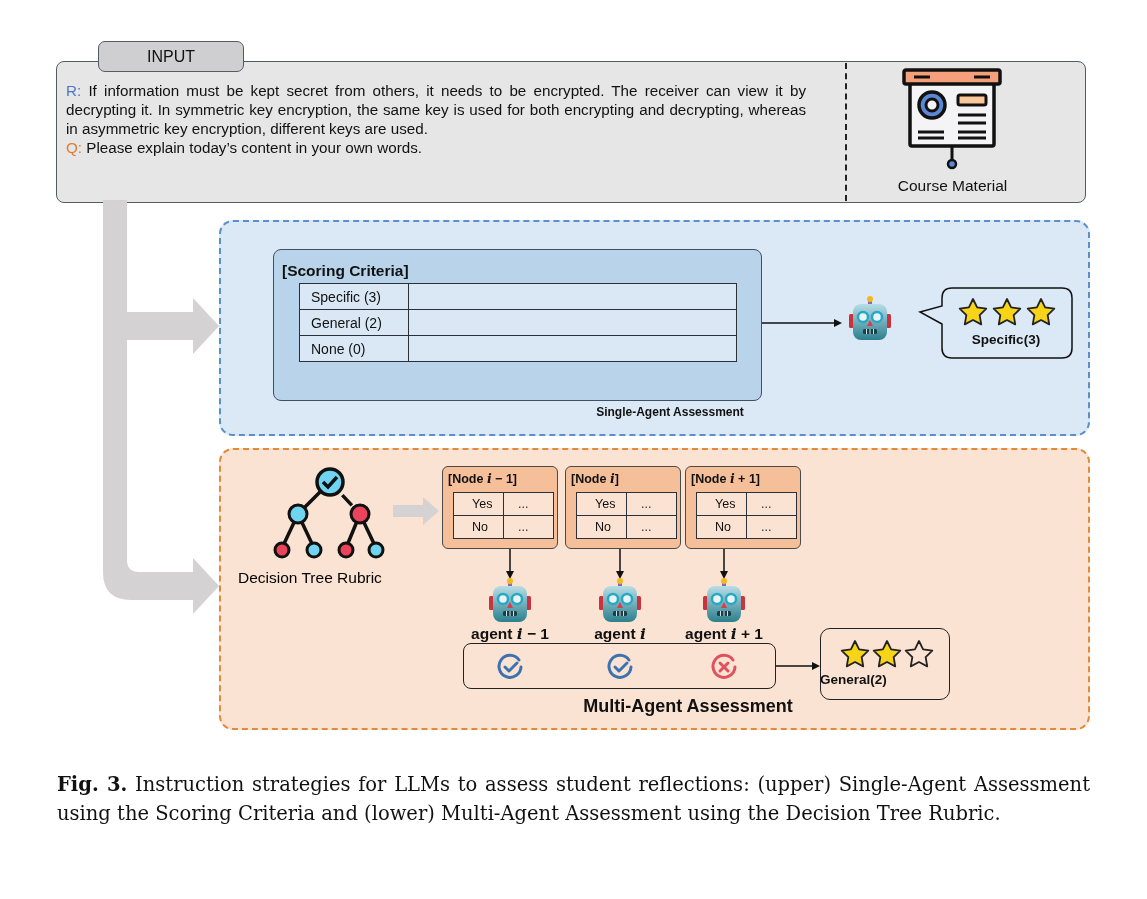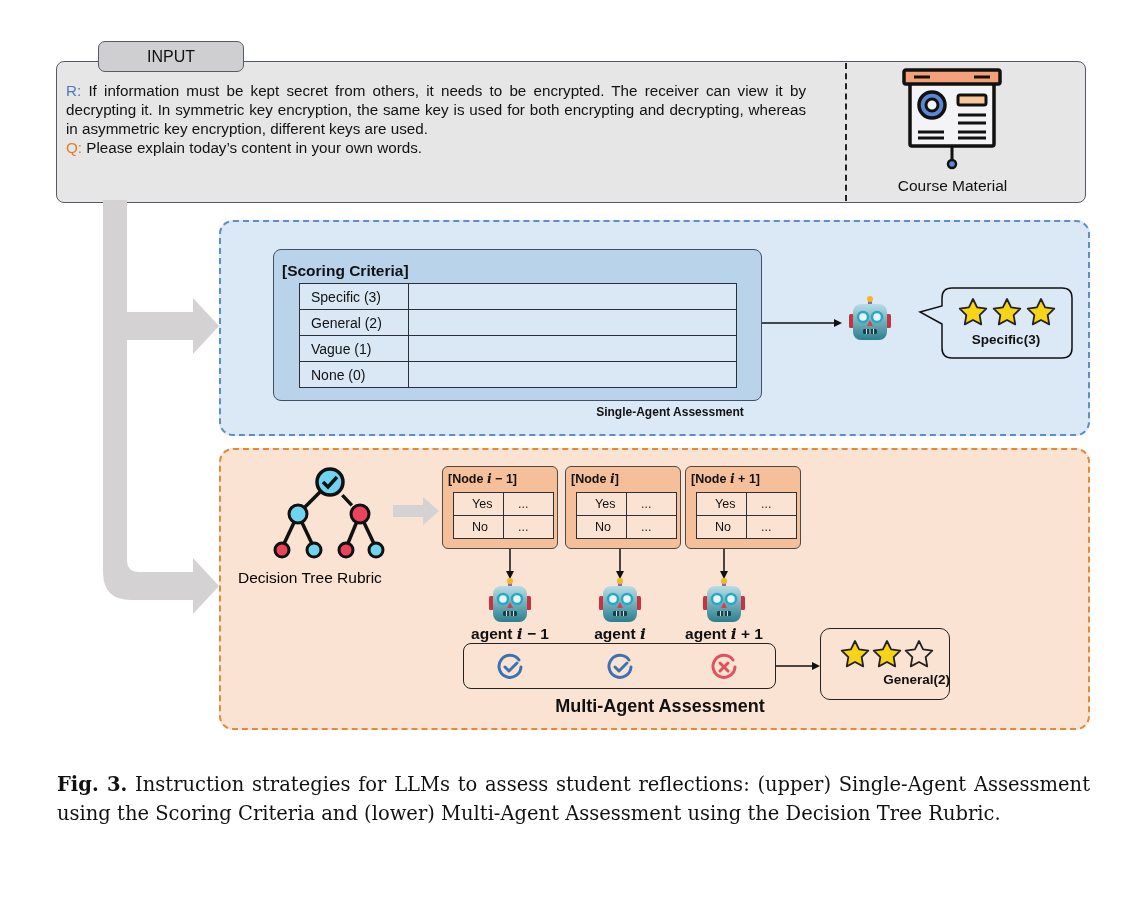--- a/index.html
+++ b/index.html
@@ -54,22 +54,22 @@
   .down-arrow { position:absolute; top:549px; width:10px; height:30px; }
   .agent-robot { position:absolute; top:578px; width:46px; height:46px; }
   .agent-label { position:absolute; top:624px; width:110px; text-align:center; font-size:15.5px; font-weight:bold; color:#111; }
   .agent-label i { font-family:"DejaVu Serif", serif; font-style:italic; }
 
   #verdict-box { left:463px; top:643px; width:313px; height:46px; border:1.5px solid #222; border-radius:8px; box-sizing:border-box; }
   .verdict-icon { position:absolute; top:652px; width:30px; height:30px; }
   #multi-arrow { left:776px; top:661px; width:44px; height:10px; }
   #multi-result-box { left:820px; top:628px; width:130px; height:72px; border:1.5px solid #222; border-radius:10px; box-sizing:border-box; }
   #multi-stars { left:839px; top:638px; width:96px; height:32px; }
-  #multi-result { left:820px; top:672px; width:130px; text-align:right; font-size:13.5px; font-weight:bold; color:#111; }
-  #multi-label { left:490px; top:696px; width:340px; text-align:center; font-size:18px; font-weight:bold; color:#111; }
+  #multi-result { left:820px; top:672px; width:130px; text-align:left; font-size:13.5px; font-weight:bold; color:#111; }
+  #multi-label { left:518px; top:696px; width:340px; text-align:center; font-size:18px; font-weight:bold; color:#111; }
 
   
   #caption { left:57px; top:770px; width:1033px; font-family:"DejaVu Serif", serif; font-size:19.5px; line-height:29px; color:#111; text-align:justify; }
   #caption-bold { font-weight:bold; }
 </style>
 </head>
 <body>
 
 <div id="input-panel" class="abs"></div>
 <div id="input-tab" class="abs">INPUT</div>
@@ -108,24 +108,20 @@
   <tbody>
       <tr>
         <td class="lab">Specific (3)</td>
         <td class="val"></td>
       </tr>
   <tr>
         <td class="lab">General (2)</td>
         <td class="val"></td>
       </tr>
   <tr>
-        <td class="lab">Vague (1)</td>
-        <td class="val"></td>
-      </tr>
-  <tr>
         <td class="lab">None (0)</td>
         <td class="val"></td>
       </tr>
 </tbody>
   </table>
 <svg id="single-arrow" class="abs" viewBox="0 0 80 10">
   <line x1="0" y1="5" x2="72" y2="5" stroke="#111" stroke-width="1.5"></line>
   <polygon points="72,1 80,5 72,9" fill="#111"></polygon>
 </svg>
 <svg id="single-robot" class="abs robot" viewBox="0 0 46 46">

